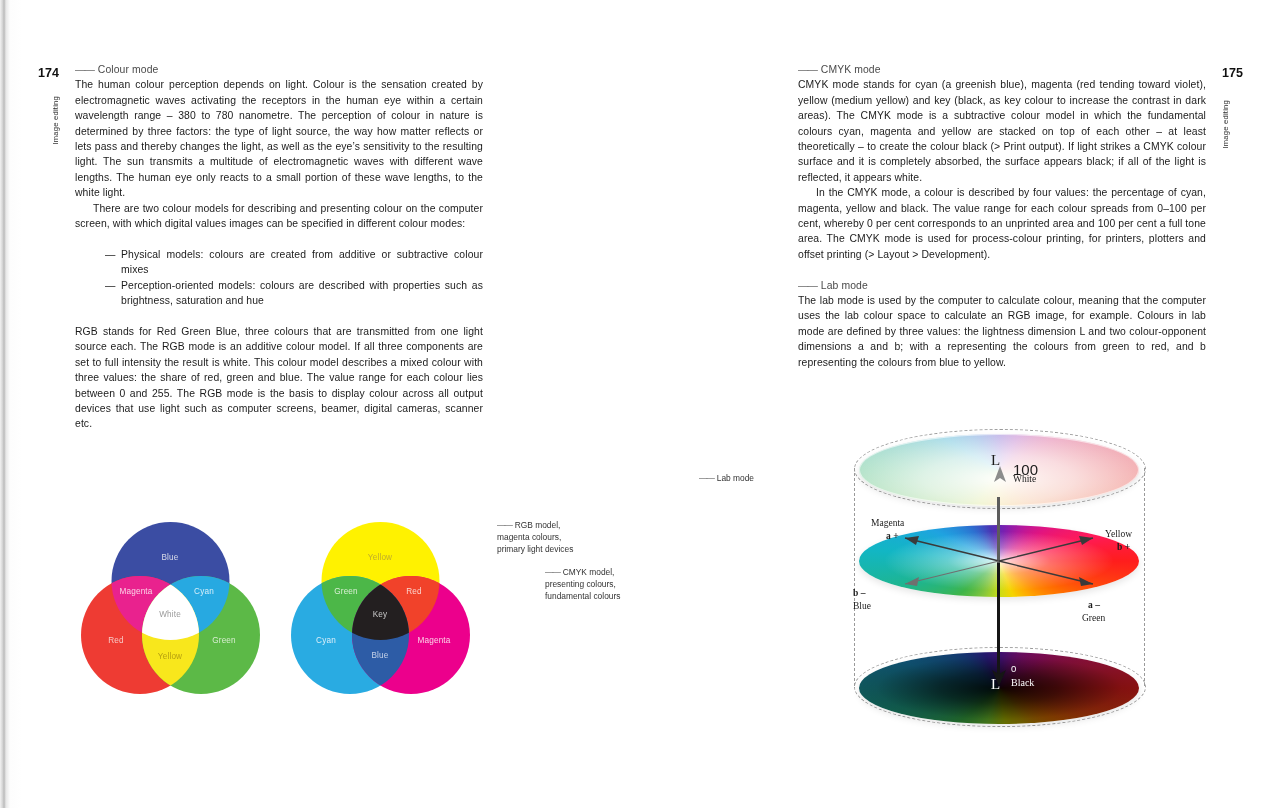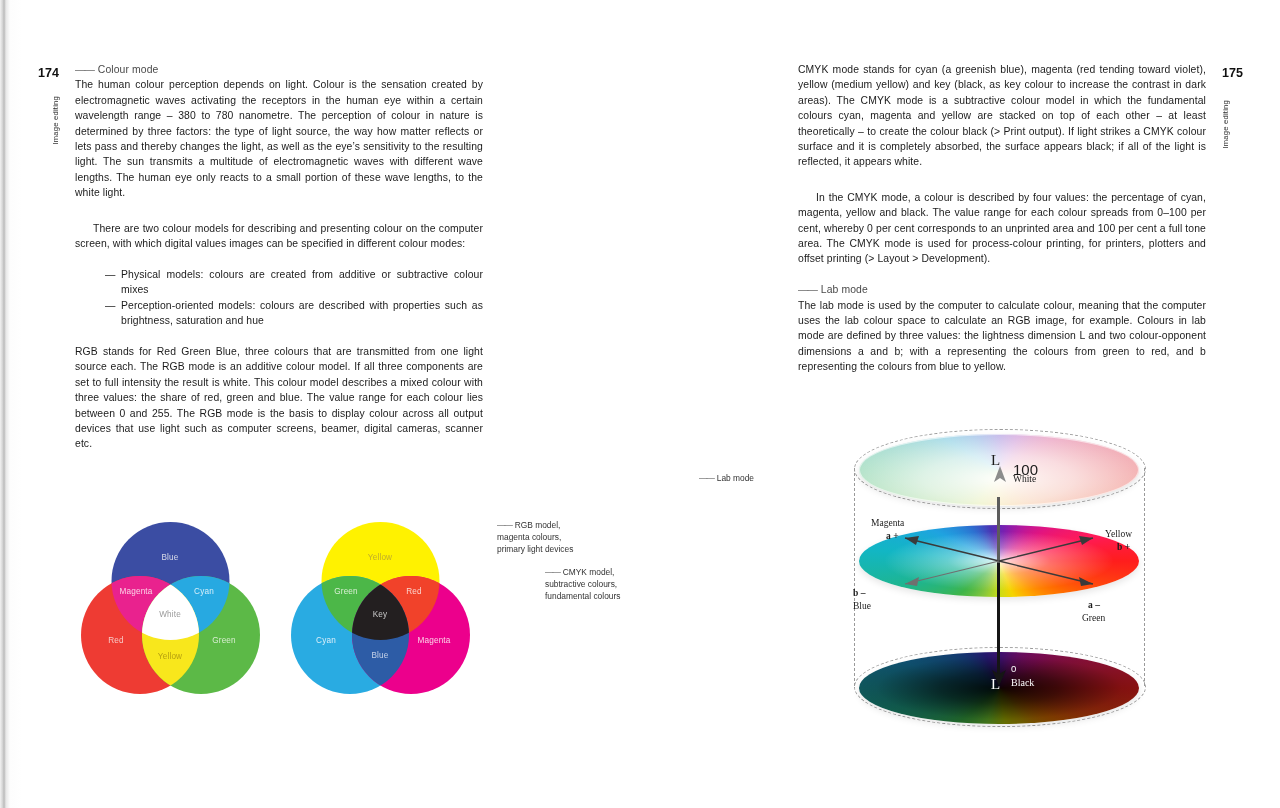--- a/index.html
+++ b/index.html
@@ -37,21 +37,21 @@
   .sec-head {
     font-size: 10.4px;
     line-height: 15.4px;
     color: #4a4a4a;
     text-align: left;
     margin: 0 0 0 0;
     white-space: nowrap;
   }
   .sec-head .dashes { letter-spacing: -1px; margin-right: 4px; color:#6b6b6b; }
   p.body { margin: 0; }
-  p.body + p.body { text-indent: 18px; margin-top: 20px; }
+  p.body + p.body { text-indent: 18px; }
   .gap { height: 15.4px; }
 
   ul.bullets { margin: 0; padding: 0; list-style: none; }
   ul.bullets li {
     position: relative;
     padding-left: 46px;
     text-align: justify;
   }
   ul.bullets li .dash {
     position: absolute; left: 30px; top: 0;
@@ -140,20 +140,21 @@
     <div class="gap"></div>
     <ul class="bullets">
       <li><span class="dash">—</span><span>Physical models: colours are created from additive or subtractive colour mixes</span></li>
       <li><span class="dash">—</span><span>Perception-oriented models: colours are described with properties such as brightness, saturation and hue</span></li>
     </ul>
     <div class="gap"></div>
     <p class="body">RGB stands for Red Green Blue, three colours that are transmitted from one light source each. The RGB mode is an additive colour model. If all three components are set to full intensity the result is white. This colour model describes a mixed colour with three values: the share of red, green and blue. The value range for each colour lies between 0 and 255. The RGB mode is the basis to display colour across all output devices that use light such as computer screens, beamer, digital cameras, scanner etc.</p>
   </div>
 
   <div class="col right">
+    <div class="sec-head"><span class="dashes">——</span><span>CMYK mode</span></div>
     <p class="body">CMYK mode stands for cyan (a greenish blue), magenta (red tending toward violet), yellow (medium yellow) and key (black, as key colour to increase the contrast in dark areas). The CMYK mode is a subtractive colour model in which the fundamental colours cyan, magenta and yellow are stacked on top of each other – at least theoretically – to create the colour black (&gt; Print output). If light strikes a CMYK colour surface and it is completely absorbed, the surface appears black; if all of the light is reflected, it appears white.</p>
     <p class="body">In the CMYK mode, a colour is described by four values: the percentage of cyan, magenta, yellow and black. The value range for each colour spreads from 0–100 per cent, whereby 0 per cent corresponds to an unprinted area and 100 per cent a full tone area. The CMYK mode is used for process-colour printing, for printers, plotters and offset printing (&gt; Layout &gt; Development).</p>
     <div class="gap"></div>
     <div class="sec-head"><span class="dashes">——</span><span>Lab mode</span></div>
     <p class="body">The lab mode is used by the computer to calculate colour, meaning that the computer uses the lab colour space to calculate an RGB image, for example. Colours in lab mode are defined by three values: the lightness dimension L and two colour-opponent dimensions a and b; with a representing the colours from green to red, and b representing the colours from blue to yellow.</p>
   </div>
 
   <div class="venn" id="rgbvenn" style="left:78px; top:518px; width:185px; height:185px;">
     <svg width="185" height="185" viewBox="0 0 185 185">
       <defs>
@@ -234,21 +235,21 @@
     <span class="lbl" style="left:92px;  top:137px; color:#c7d3e8;">Blue</span>
   </div>
 
   <div class="caption" style="left:497px; top:519px;">
     <div><span class="dashes">——</span><span>RGB model,</span></div>
     <div>magenta colours,</div>
     <div>primary light devices</div>
   </div>
   <div class="caption" style="left:497px; top:566px;margin-left:48px;">
     <div><span class="dashes">——</span><span>CMYK model,</span></div>
-    <div>subtractive colours,</div>
+    <div>presenting colours,</div>
     <div>fundamental colours</div>
   </div>
   <div class="caption" style="left:699px; top:472px; width:110px;">
     <div><span class="dashes">——</span><span>Lab mode</span></div>
   </div>
 
   <div id="lab">
 
     <div class="dashline" style="left:9px; top:4px; width:290px; height:78px; border-radius:50%;"></div>
     <div class="dashline" style="left:9px; top:222px; width:290px; height:78px; border-radius:50%;"></div>

